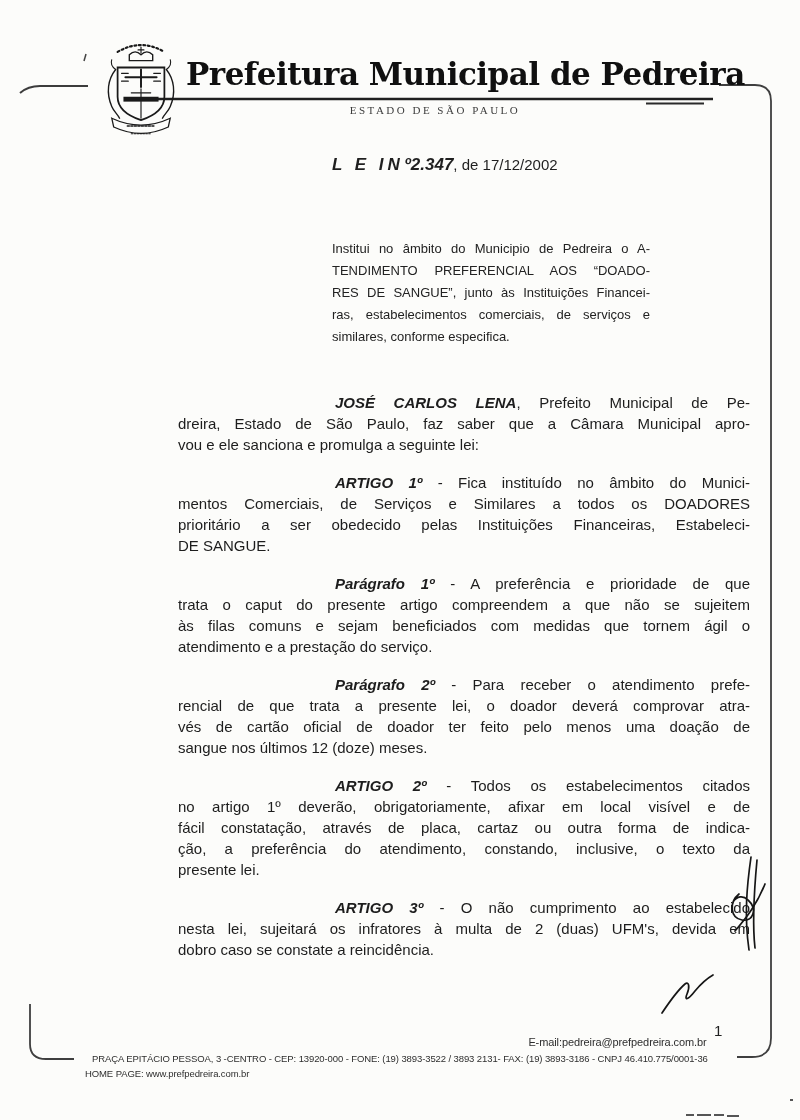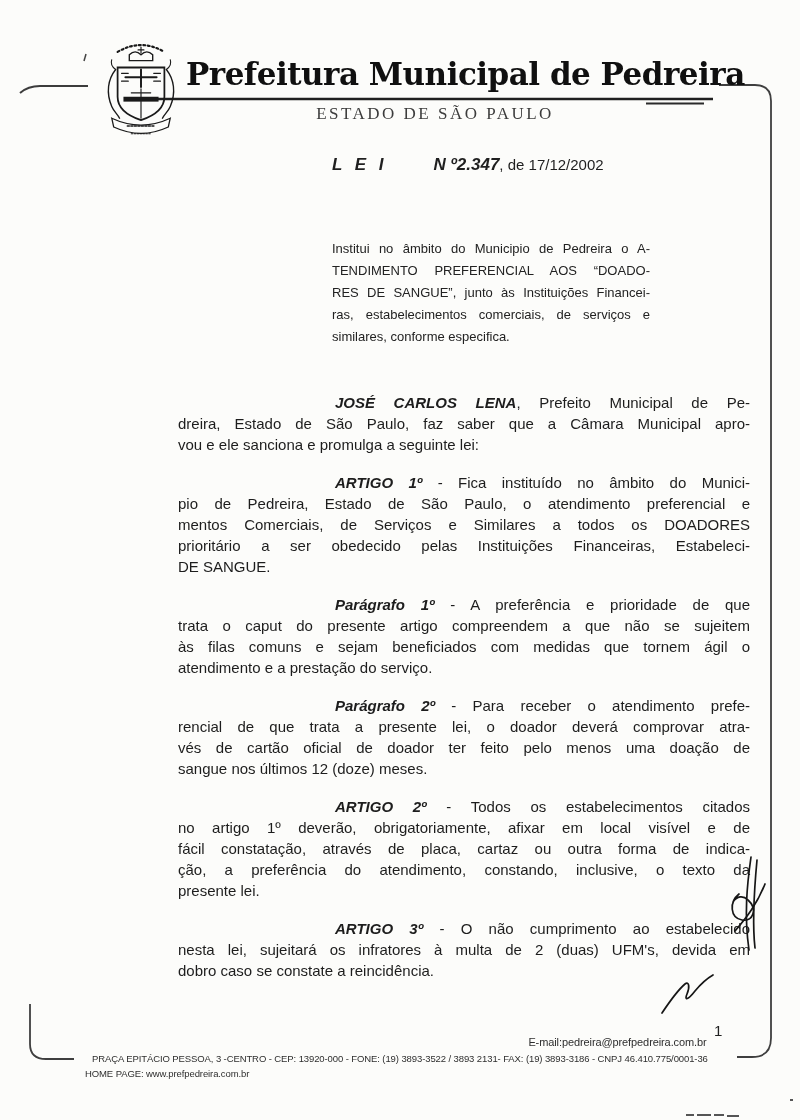--- a/index.html
+++ b/index.html
@@ -11,26 +11,26 @@
   svg{display:block;}
   .overlay{position:absolute;left:0;top:0;pointer-events:none;}
   .arms{position:absolute;left:102px;top:36px;}
   .title{
     position:absolute;left:186px;top:56px;width:540px;
     font-family:"DejaVu Serif",serif;font-weight:bold;
     font-size:31px;letter-spacing:-0.5px;color:#101010;white-space:nowrap;
   }
   .subtitle{
     position:absolute;left:250px;top:104px;width:370px;text-align:center;
-    font-family:"Liberation Serif",serif;font-size:17px;letter-spacing:2.5px;
+    font-family:"Liberation Serif",serif;font-size:11px;letter-spacing:2.5px;
     color:#3c3c3c;white-space:nowrap;
   }
   .law{position:absolute;left:332px;top:155px;font-size:17px;white-space:nowrap;}
   .bi{font-weight:bold;font-style:italic;}
-  .g1{margin-left:46px;text-align:center;}
+  .g1{text-align:center;}
   .g2{}
   .law .date{font-size:15px;}
   .jline{white-space:nowrap;text-align:justify;text-align-last:justify;}
   .summary{
     position:absolute;left:332px;top:238px;width:318px;
     font-size:13px;line-height:22px;color:#222;
   }
   .summary > .jline:last-child{text-align-last:left;}
   .body{
     position:absolute;left:178px;top:392px;width:572px;
@@ -111,21 +111,20 @@
           <div class="jline">vou e ele sanciona e promulga a seguinte lei:</div>
         </div>
       </div>
 
       <div class="para">
         <div class="jline first">
           <span class="lead">ARTIGO 1º</span><span> - Fica instituído no âmbito do Munici-</span>
         </div>
         <div class="lines">
 
-        <div class="jline">pio de Pedreira, Estado de São Paulo, o atendimento preferencial e</div>
           <div class="jline">mentos Comerciais, de Serviços e Similares a todos os DOADORES</div>
           <div class="jline">prioritário a ser obedecido pelas Instituições Financeiras, Estabeleci-</div>
           <div class="jline">DE SANGUE.</div>
         </div>
       </div>
 
       <div class="para">
         <div class="jline first">
           <span class="lead">Parágrafo 1º</span><span> - A preferência e prioridade de que</span>
         </div>

